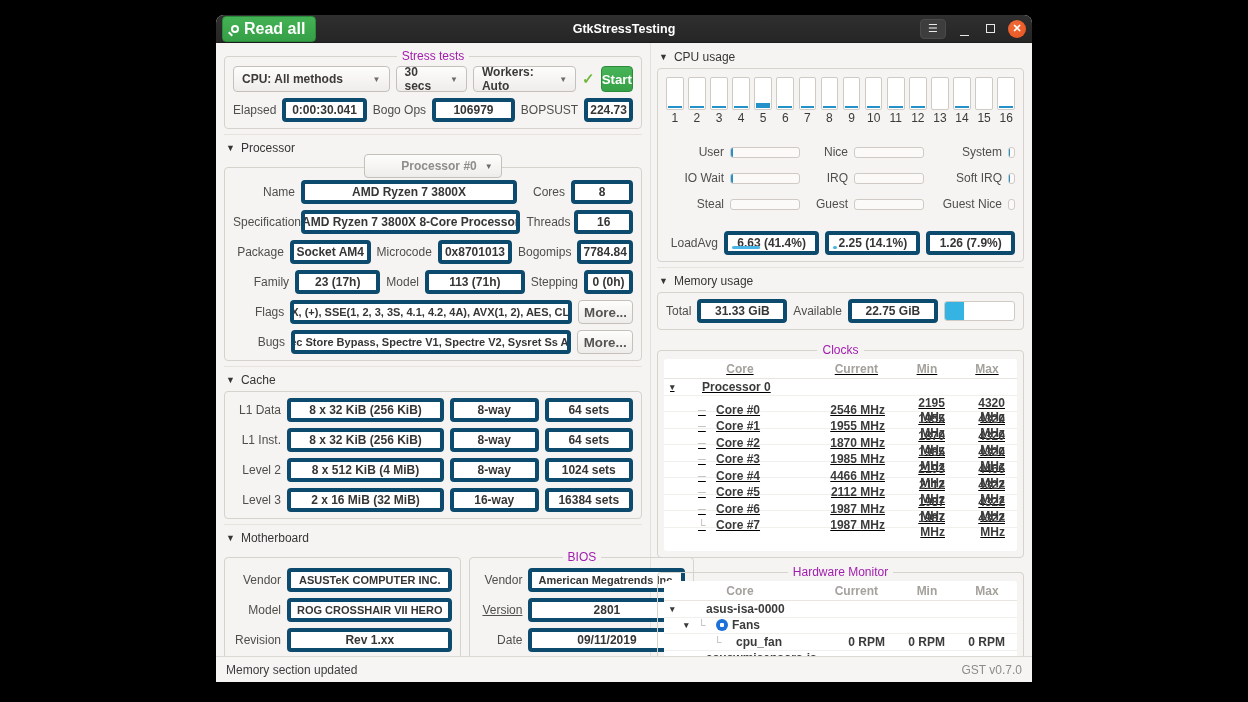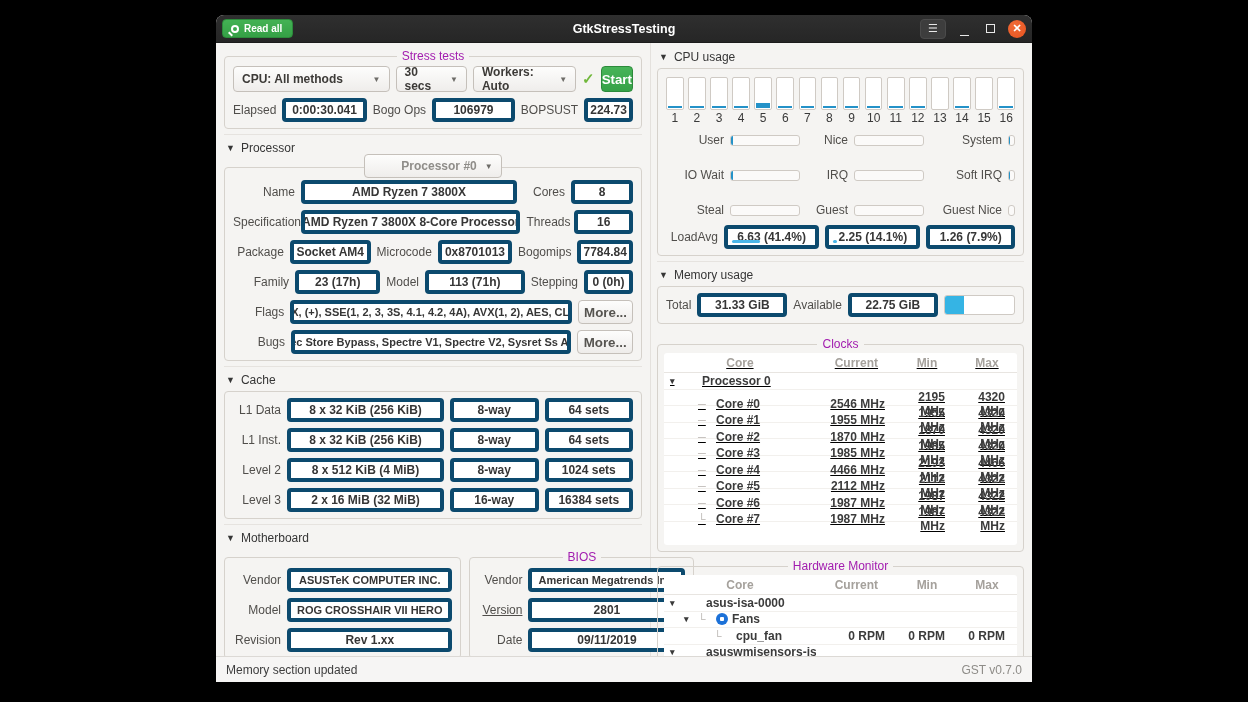--- a/index.html
+++ b/index.html
@@ -6,21 +6,21 @@
   html,body { width:1248px; height:702px; background:#000; overflow:hidden;
               font-family:"Liberation Sans", sans-serif; font-size:12px; }
   .window { position:absolute; left:216px; top:15px; width:816px; height:667px;
             background:#f5f4f2; border-radius:8px 8px 0 0; overflow:hidden;
             box-shadow:0 6px 24px rgba(0,0,0,.7); display:flex; flex-direction:column;}
   
   .titlebar { height:28px; flex:0 0 28px; background:linear-gradient(#2f2f2f,#262626);
               border-bottom:1px solid #1c1c1c; display:flex; align-items:center; padding:0 6px; position:relative;}
   .title { position:absolute; left:0; right:0; text-align:center; color:#fff; font-weight:700; font-size:12.5px; pointer-events:none;}
   .readall { display:flex; align-items:center; gap:5px; background:linear-gradient(#43b254,#35a046);
-             border:1px solid #2c8a3b; color:#fff; font-weight:700; font-size:10px;
+             border:1px solid #2c8a3b; color:#fff; font-weight:700; font-size:16px;
              padding:3px 10px 3px 8px; border-radius:4px; z-index:2;}
   .mag { width:8px; height:8px; border:2px solid #fff; border-radius:50%; position:relative; display:inline-block;}
   .mag::after { content:""; position:absolute; width:5px; height:2px; background:#fff; left:-5px; top:6px; transform:rotate(45deg);}
   .winbtns { margin-left:auto; display:flex; align-items:center; gap:10px; z-index:2;}
   .menubtn { width:26px; height:20px; background:#3d3d3d; border:1px solid #4a4a4a; border-radius:4px;
              color:#e8e8e8; display:flex; align-items:center; justify-content:center; font-size:11px;}
   .minbtn,.maxbtn { color:#e8e8e8; width:16px; text-align:center;}
   .maxbtn span{ display:inline-block; width:9px; height:9px; border:1.5px solid #e8e8e8;}
   .minbtn span{ display:inline-block; width:9px; border-top:1.5px solid #e8e8e8; margin-bottom:-3px;}
   .closebtn { width:18px; height:18px; border-radius:50%; background:radial-gradient(circle at 35% 30%, #f06a37, #e9541f);
@@ -56,21 +56,21 @@
   .overlay-combo { position:absolute; top:-14px; left:0; right:0; display:flex; justify-content:center;}
   .overlay-combo .combo{ height:24px; }
   .grayed { color:#8f8d89;padding-left:36px;}
   
   .cores { display:flex; gap:4.5px; margin:8px 8px 2px 8px;}
   .coreu { flex:1; display:flex; flex-direction:column; align-items:center; gap:1px;}
   .corebar { width:100%; height:33px; background:#fff; border:1px solid #cfcac4; border-radius:2px;
              position:relative; overflow:hidden;}
   .corebar .fill { position:absolute; left:1px; right:1px; bottom:1px; height:calc(var(--pct)*0.31px); background:#2492c8;}
   .coren { color:#3a3a3a; }
-  .stats { display:grid; grid-template-columns:58px 70px 42px 70px 72px 1fr; gap:21px 6px; align-items:center; margin:8px 8px;}
+  .stats { display:grid; grid-template-columns:58px 70px 42px 70px 72px 1fr; gap:12px 6px; align-items:center; margin:20px 8px;}
   .trough { height:11px; border:1px solid #cfcac4; border-radius:3px; background:#fbfaf9; position:relative; overflow:hidden;}
   .trough .tfill{ position:absolute; left:0; top:0; bottom:0; width:calc(var(--pct)*1%); background:#2492c8;}
   .load { position:relative;}
   .load::after { content:""; position:absolute; left:4px; bottom:2px; height:3px; border-radius:2px;
                  width:calc(var(--pct)*1% - 8px); background:#4ab6e8;}
   .membar { height:20px; border:1px solid #cfcac4; border-radius:3px; background:#fff; overflow:hidden;}
   .membar .fill{ height:100%; width:calc(var(--pct)*1%); background:#35b4e4;}
   
   .tbl { background:#fff; border-radius:3px; overflow:hidden; margin:6px; }
   .thead,.trow { display:grid; grid-template-columns:43% 23% 17% 17%; align-items:center;}

